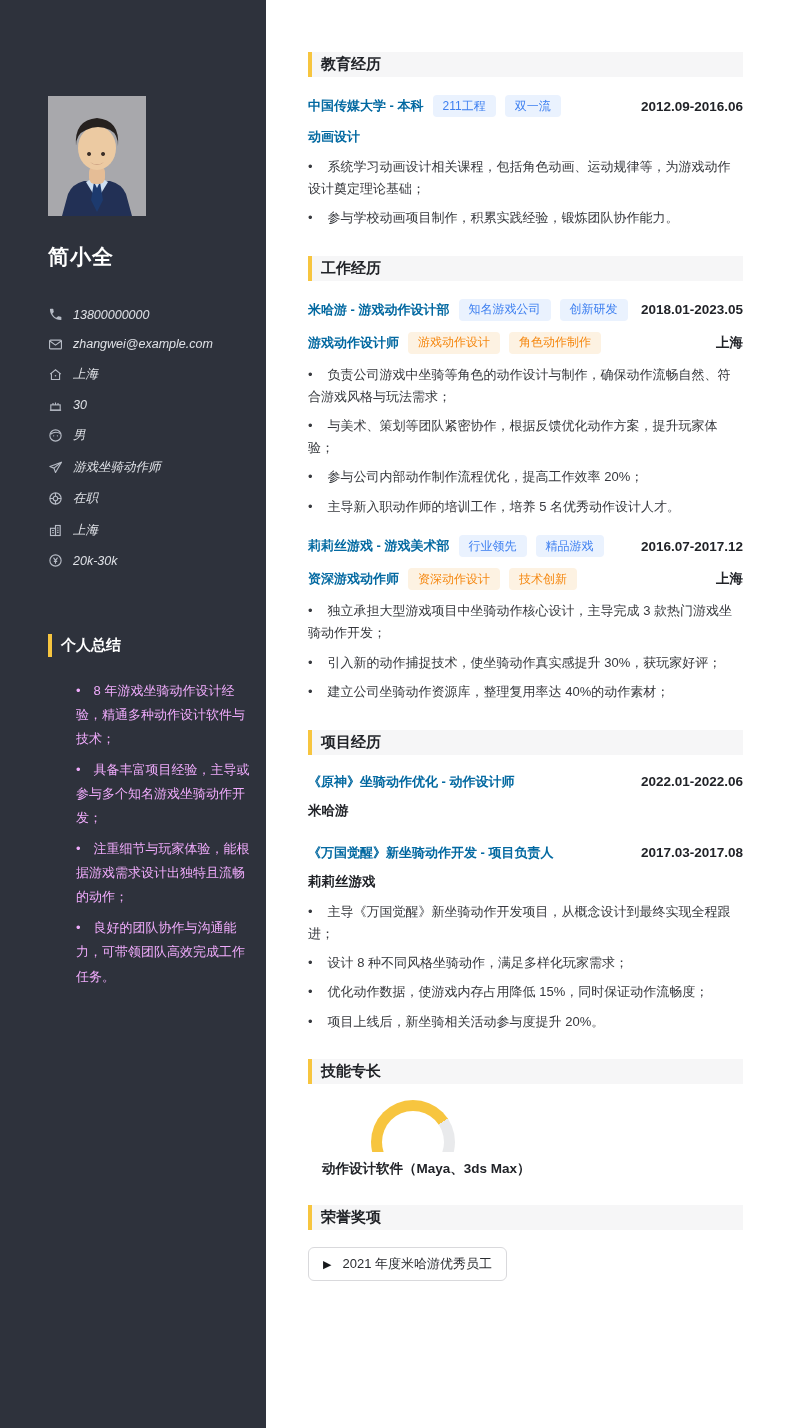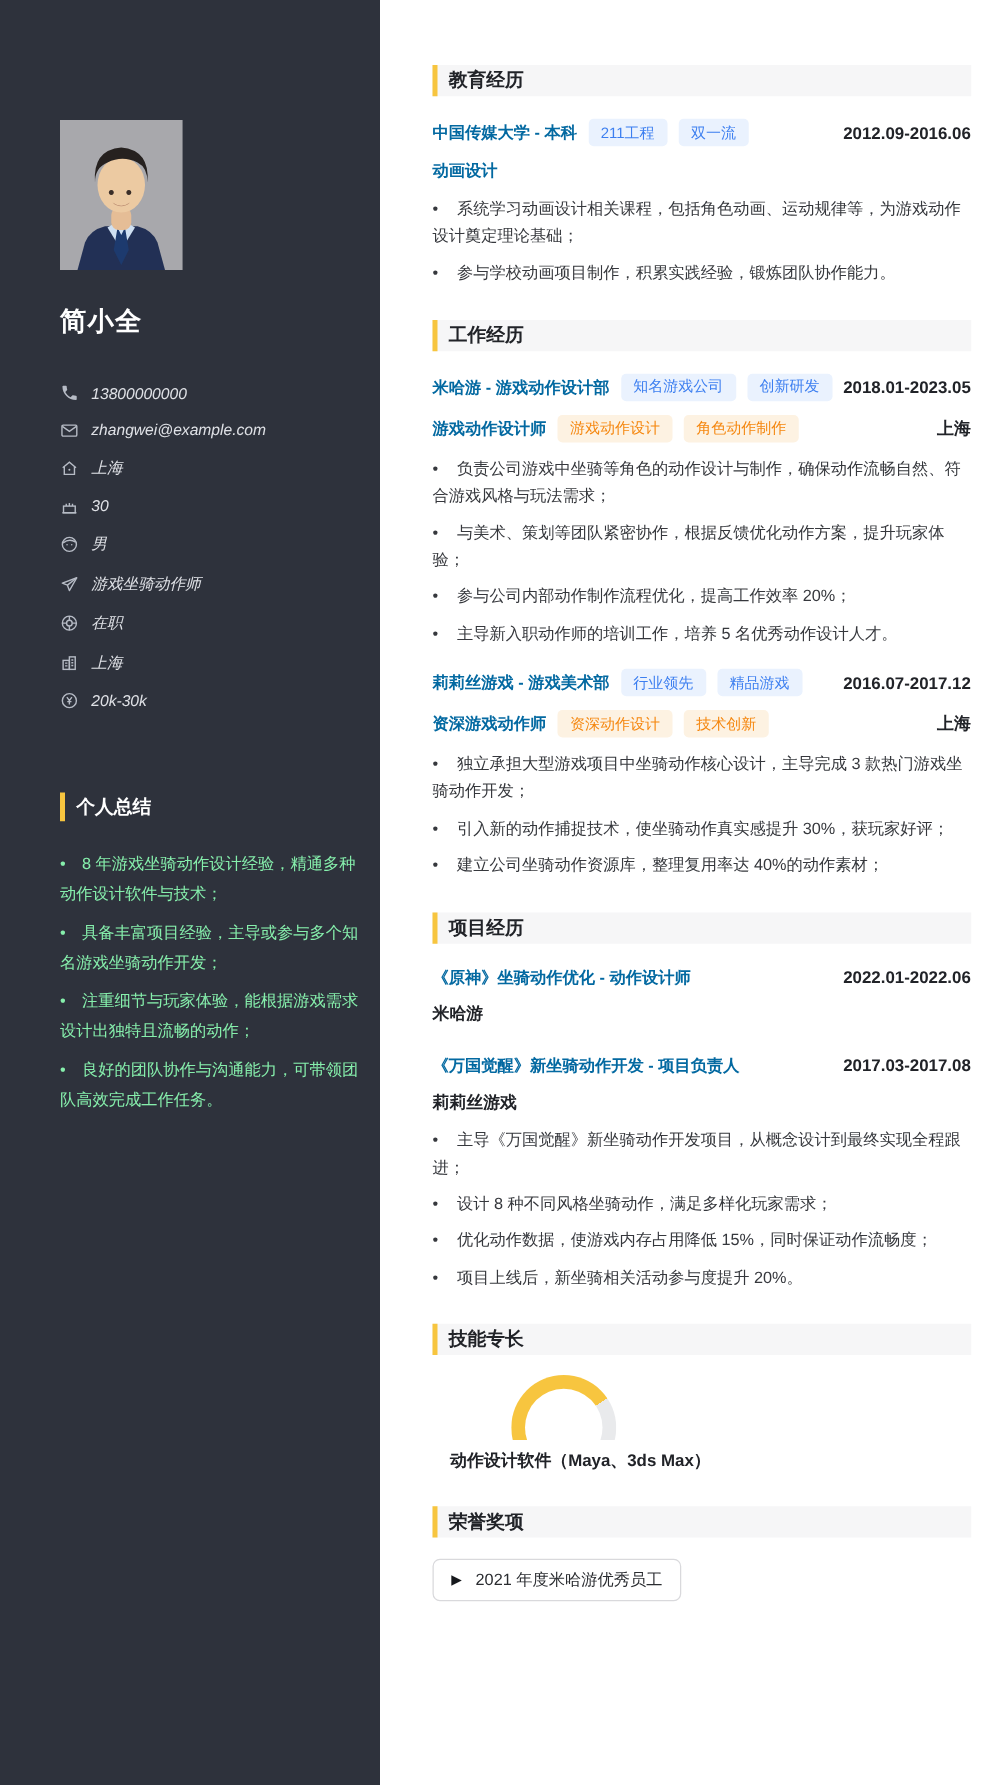--- a/index.html
+++ b/index.html
@@ -10,31 +10,31 @@
     --badge_orange_text:#F5870F;
     --badge_orange_bg:#FDF2E2;
     --gauge_track:#E9EAEC;
   }
   *{margin:0;padding:0;box-sizing:border-box;}
   html,body{background:#fff;}
   body{font-family:"Liberation Sans","DejaVu Sans",sans-serif;}
   .page{width:794px;height:1428px;display:flex;background:#fff;overflow:hidden;}
 
   
-  .sidebar{width:304px;flex-shrink:0;background:var(--sidebar_bg);color:#fff;padding:96px 10px 0 48px;}
+  .sidebar{width:266px;flex-shrink:0;background:var(--sidebar_bg);color:#fff;padding:96px 10px 0 48px;}
   .photo{width:98px;height:120px;overflow:hidden;background:#a8a8ac;}
   .photo svg{display:block;}
   .side-name{font-size:21px;font-weight:bold;letter-spacing:1px;margin-top:27px;color:#fff;}
   .contact{margin-top:36px;font-style:italic;}
   .contact-row{display:flex;align-items:center;margin-bottom:14.5px;font-size:12.5px;color:#dfe1e6;}
   .contact-row .ic{width:15px;height:15px;margin-right:10px;color:#b6bbc5;flex-shrink:0;}
   .contact-row .ic svg{width:15px;height:15px;display:block;}
   .side-sec-title{margin-top:66px;border-left:4px solid var(--accent);padding:2px 0 2px 9px;font-size:15px;font-weight:bold;color:#fff;}
   .side-summary{margin-top:22px;}
-  .side-summary p{font-size:13px;line-height:1.85;color:#86efac;margin-bottom:7px;}
+  .side-summary p{font-size:13px;line-height:1.85;color:#f0abfc;margin-bottom:7px;margin-left:28px;}
   .side-summary .b-dot{margin-right:13px;}
 
   
   .main{flex:1;padding:52px 51px 0 42px;color:#34363b;}
   .sec{margin-bottom:27px;}
   .sec-head{background:#F6F6F7;border-left:4px solid var(--accent);padding:3px 0 3px 9px;font-size:15px;font-weight:bold;color:#212328;}
   .entry{margin-top:18px;}
   .row{display:flex;align-items:center;gap:9px;}
   .row .title{font-size:13px;font-weight:bold;color:#0369a1;white-space:nowrap;}
   .row .date{margin-left:auto;font-size:13.5px;font-weight:bold;color:#212328;white-space:nowrap;}

